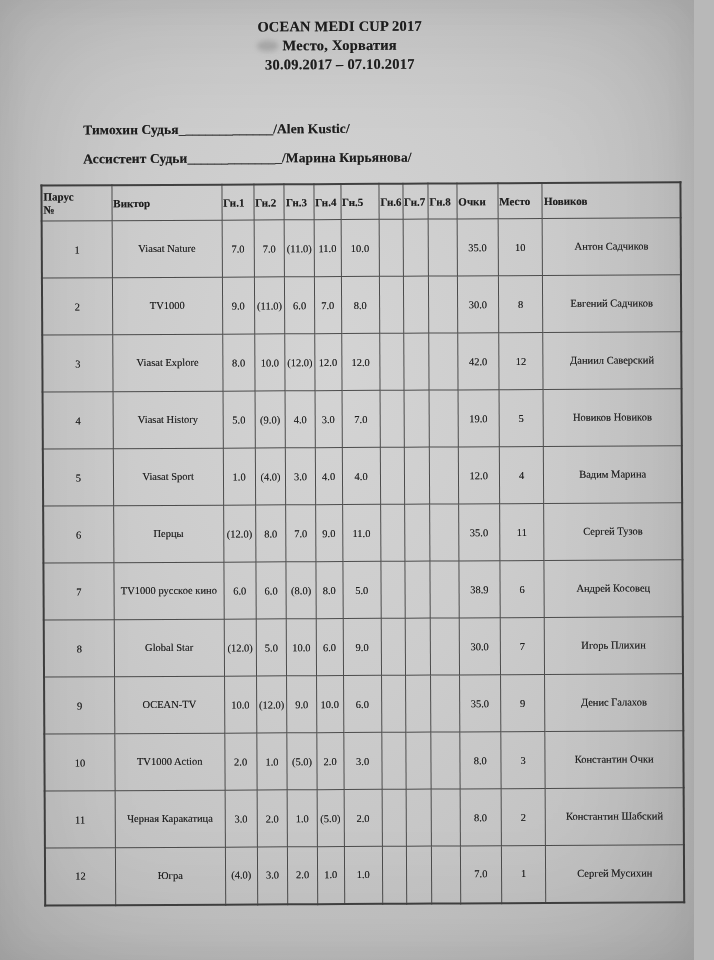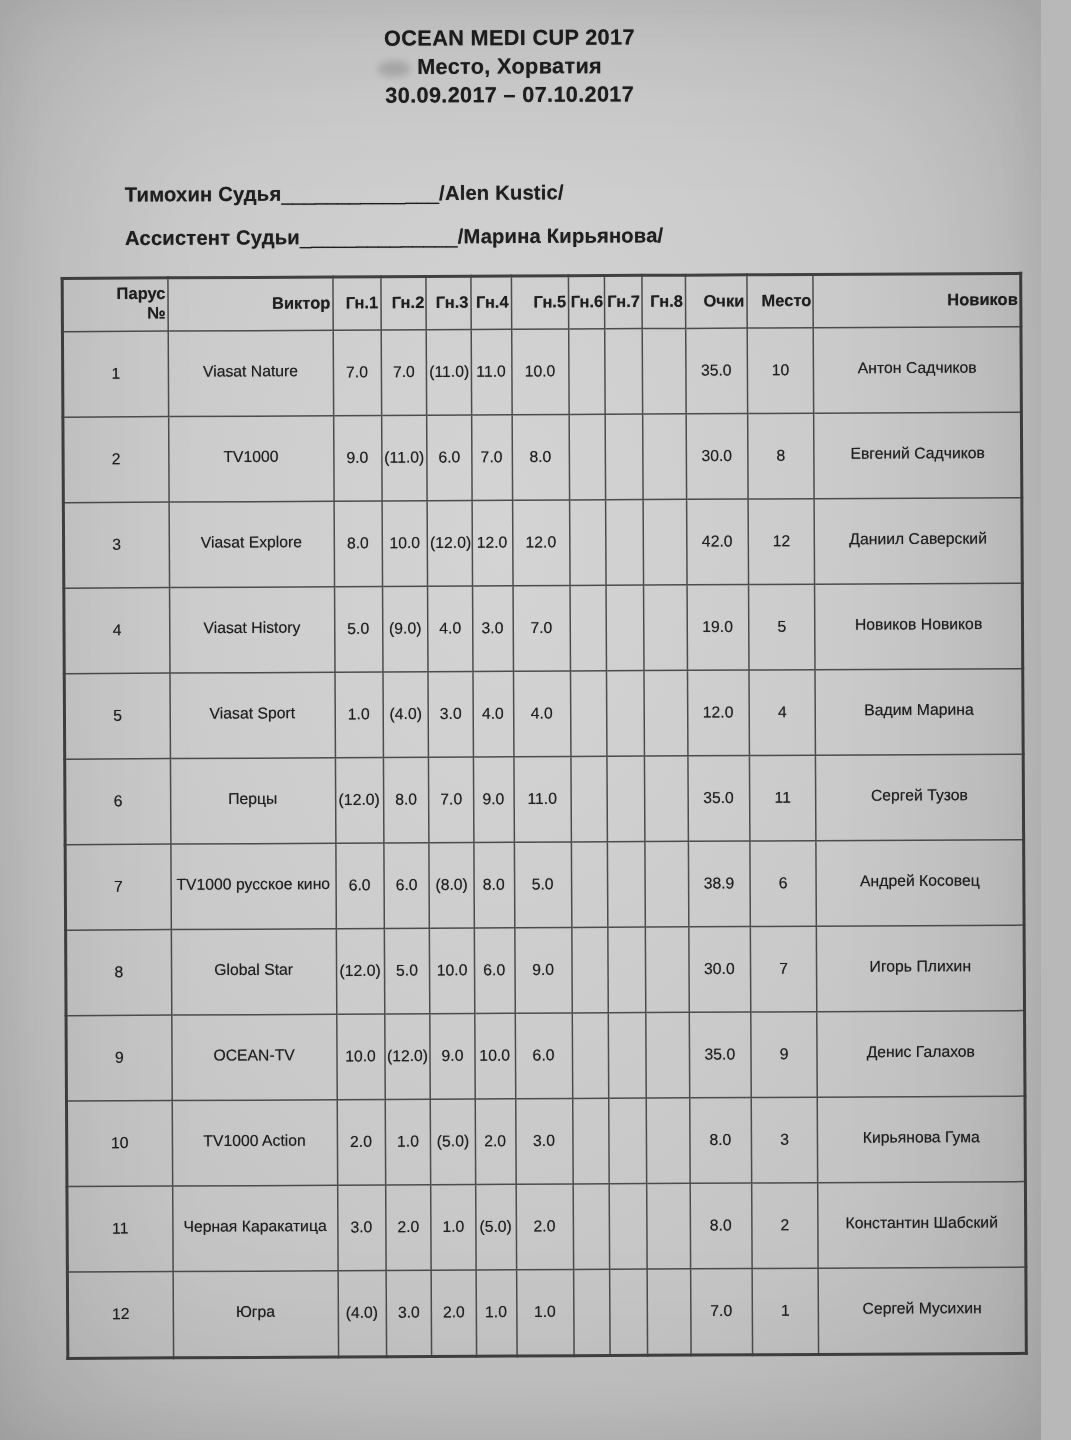--- a/index.html
+++ b/index.html
@@ -6,21 +6,21 @@
     margin: 0; padding: 0;
     width: 714px; height: 960px;
     overflow: hidden;
     background: #b8b8b8;
   }
   .photo {
     position: relative;
     width: 694px; height: 960px;
     background:
       radial-gradient(ellipse at 48% 38%, #d4d4d4 0%, #cccccc 40%, #c3c3c3 70%, #b6b6b6 100%);
-    font-family: Liberation Sans, sans-serif;
+    font-family: Liberation Serif, serif;
     color: #1f1f1f;
   }
   .photo::after {
     content: "";
     position: absolute; inset: 0;
     box-shadow: inset 0 0 140px rgba(0,0,0,0.14), inset 0 0 36px rgba(0,0,0,0.05);
     pointer-events: none;
   }
   .paper-content {
     position: absolute; inset: 0;
@@ -67,21 +67,21 @@
     border: 1px solid #4c4c4c;
   }
   table.results { border: 2px solid #404040; }
   table.results thead th {
     font-weight: bold;
     font-size: 11px;
     height: 30px;
     padding: 2px 1px;
     white-space: pre-line;
     line-height: 1.15;
-    text-align: right;
+    text-align: left;
     vertical-align: middle;
   }
   table.results tbody tr { height: 57px; }
   table.results td {
     text-align: center;
     vertical-align: middle;
     padding: 1px;
     font-size: 10.5px;
     overflow: hidden;
   }
@@ -305,21 +305,21 @@
             <td class="cell-race">2.0</td>
             <td class="cell-race">1.0</td>
             <td class="cell-race">(5.0)</td>
             <td class="cell-race">2.0</td>
             <td class="cell-race">3.0</td>
             <td class="cell-race"></td>
             <td class="cell-race"></td>
             <td class="cell-race"></td>
             <td class="cell-points">8.0</td>
             <td class="cell-place">3</td>
-            <td class="cell-skipper">Кирьянова Гума</td>
+            <td class="cell-skipper">Константин Очки</td>
           </tr>
           <tr>
             <td class="cell-sail">11</td>
             <td class="cell-team">Черная Каракатица</td>
             <td class="cell-race">3.0</td>
             <td class="cell-race">2.0</td>
             <td class="cell-race">1.0</td>
             <td class="cell-race">(5.0)</td>
             <td class="cell-race">2.0</td>
             <td class="cell-race"></td>

